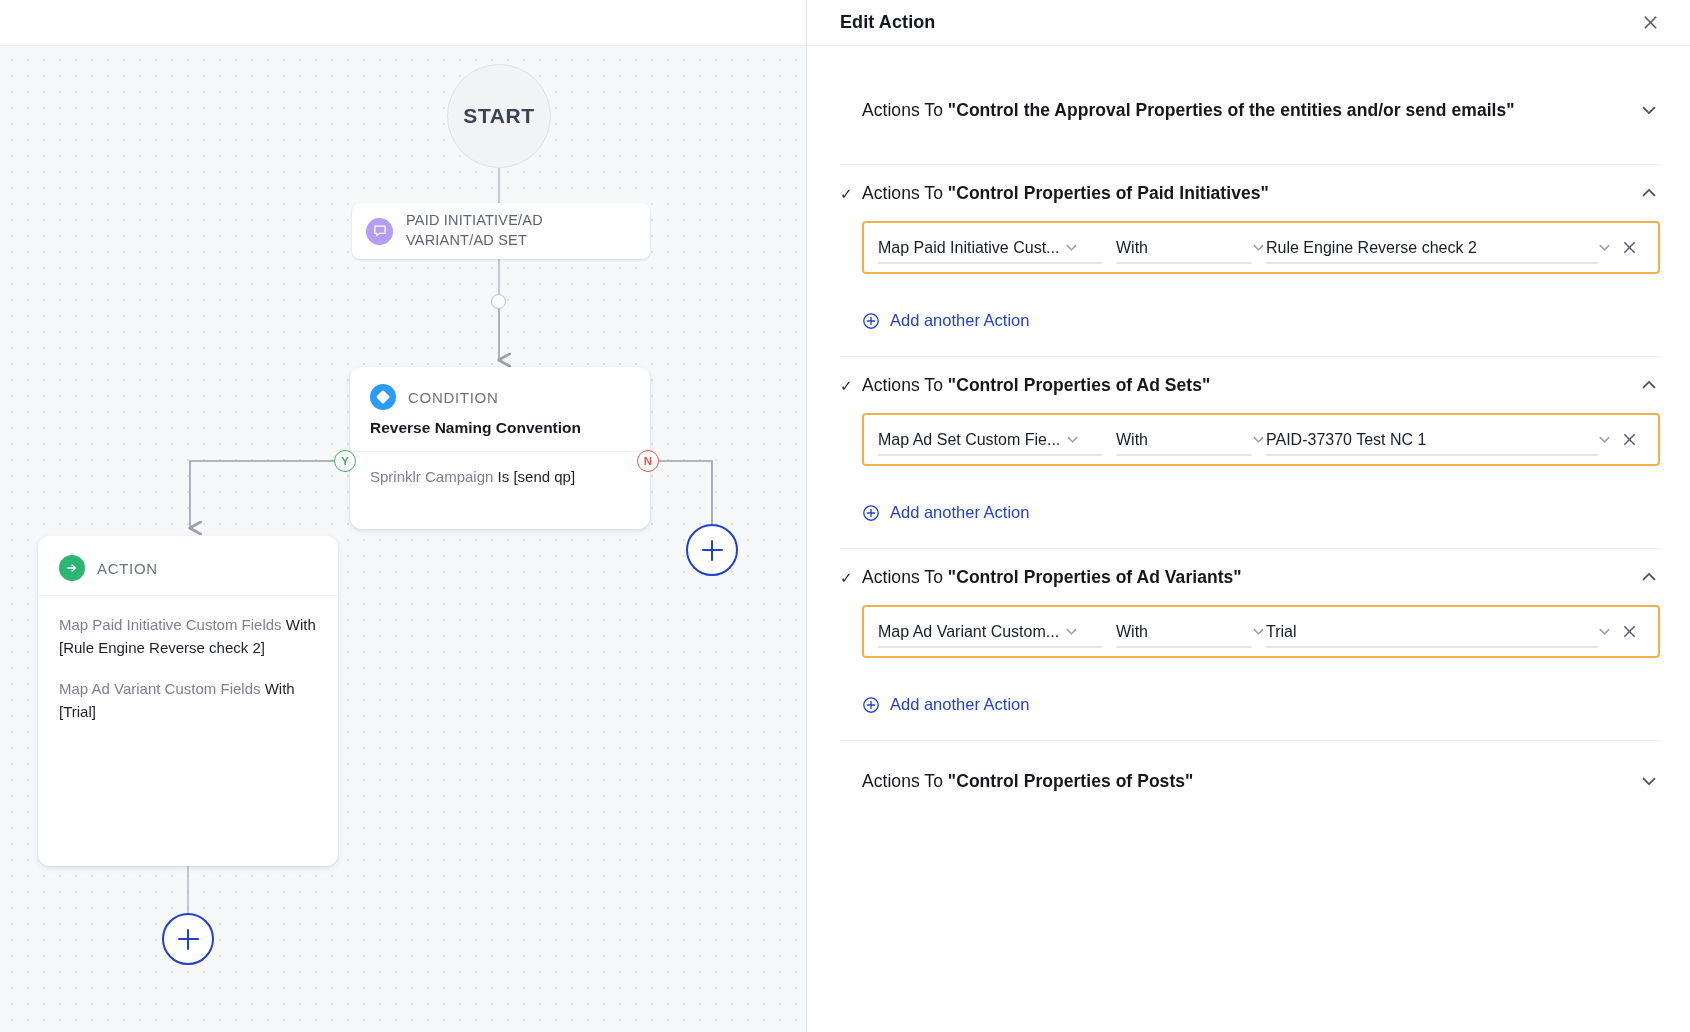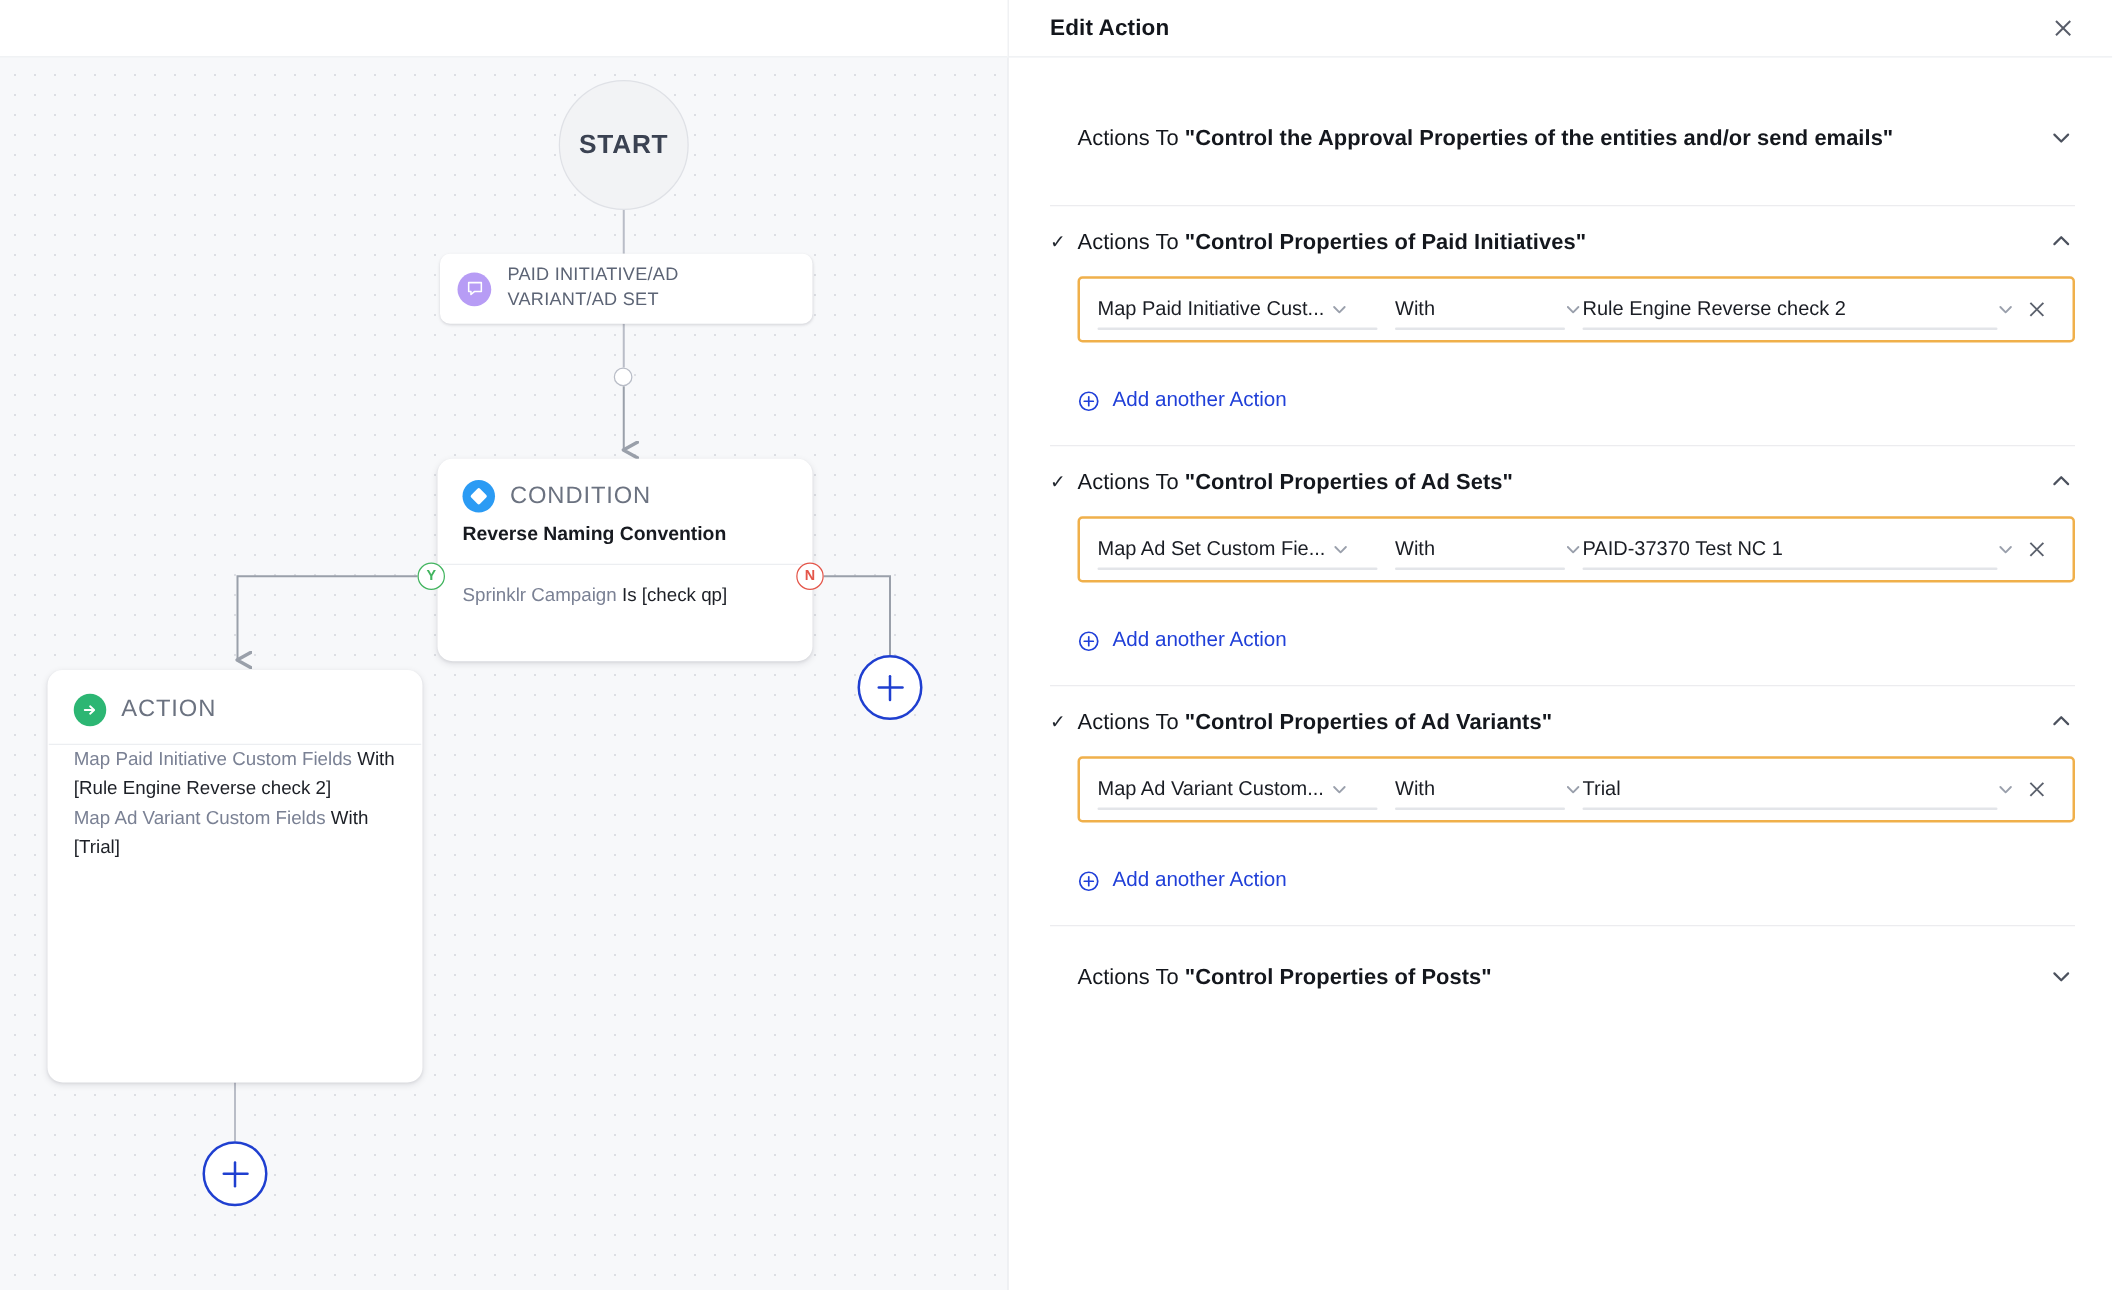--- a/index.html
+++ b/index.html
@@ -85,21 +85,21 @@
     box-shadow: 0 2px 6px rgba(16,24,40,.10), 0 1px 2px rgba(16,24,40,.06);
     padding: 17px 20px 0 20px;
   }
   .node-head { display: flex; align-items: center; gap: 12px; }
   .cond-icon {
     width: 26px; height: 26px; border-radius: 50%;
     background: #2b9bf4; display: flex; align-items: center; justify-content: center;
     flex: 0 0 auto;
   }
   .cond-diamond { width: 10px; height: 10px; background: #fff; transform: rotate(45deg); border-radius: 1.5px; }
-  .node-kind { font-size: 19px; color: #6b7280; letter-spacing: .7px; }
+  .node-kind { font-size: 15px; color: #6b7280; letter-spacing: .7px; }
   .node-title { margin-top: 9px; font-size: 15.5px; font-weight: 700; color: #171a20; }
   .node-sep { margin: 14px -20px 0 -20px; border-top: 1px solid #eceef1; }
   .node-body { margin-top: 13px; font-size: 15px; line-height: 1.55; color: #1c1f26; }
   .node-body .muted { color: #7a8194; }
 
   
   .yn {
     position: absolute;
     width: 22px; height: 22px; border-radius: 50%;
     background: #ffffff;
@@ -118,21 +118,21 @@
     border-radius: 12px;
     box-shadow: 0 2px 6px rgba(16,24,40,.10), 0 1px 2px rgba(16,24,40,.06);
     padding: 19px 21px 0 21px;
   }
   .act-icon {
     width: 26px; height: 26px; border-radius: 50%;
     background: #2cb673; display: flex; align-items: center; justify-content: center;
     flex: 0 0 auto;
   }
   .act-icon svg { width: 14px; height: 14px; }
-  .act-line { font-size: 15px; line-height: 1.55; color: #1c1f26; }
+  .act-line { font-size: 15px; line-height: 1.55; color: #1c1f26; margin-top: 17px; }
   .act-line:first-of-type { margin-top: 15px; }
   .act-line .muted { color: #7a8194; }
 
   
   .plus-btn {
     position: absolute;
     width: 52px; height: 52px; border-radius: 50%;
     background: #ffffff;
     border: 2px solid #1f3fd0;
     display: flex; align-items: center; justify-content: center;
@@ -276,21 +276,21 @@
     <div id="condition-node">
       <div class="node-head">
         <span class="cond-icon">
             <span class="cond-diamond"></span>
           </span>
         <span class="node-kind">CONDITION</span>
       </div>
       <div class="node-title">Reverse Naming Convention</div>
       <div class="node-sep"></div>
       <div class="node-body">
-        <span class="muted">Sprinklr Campaign </span><span>Is [check qp]</span>
+        <span class="muted">Sprinklr Campaign </span><span>Is [send qp]</span>
       </div>
     </div>
 
     <div class="yn" id="yes-badge">
       <span>Y</span>
     </div>
     <div class="yn" id="no-badge">
       <span>N</span>
     </div>
 

